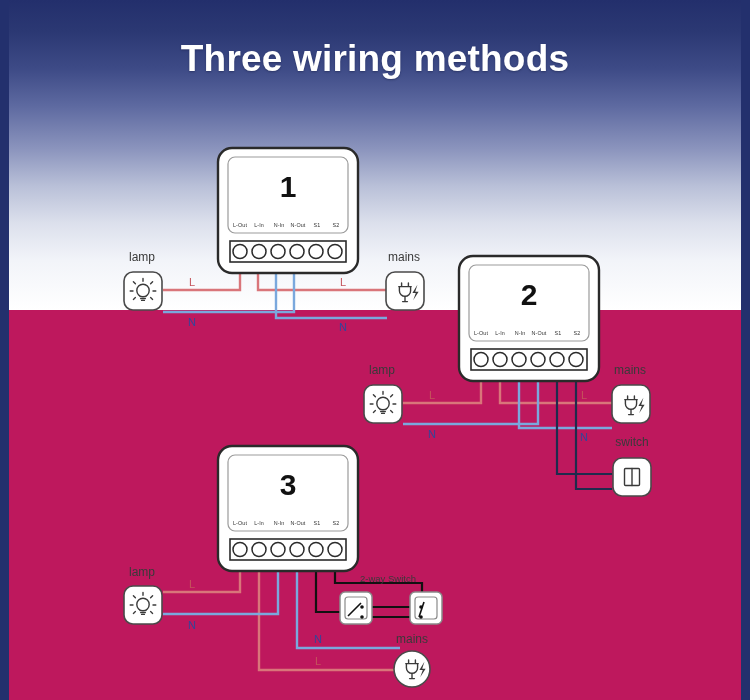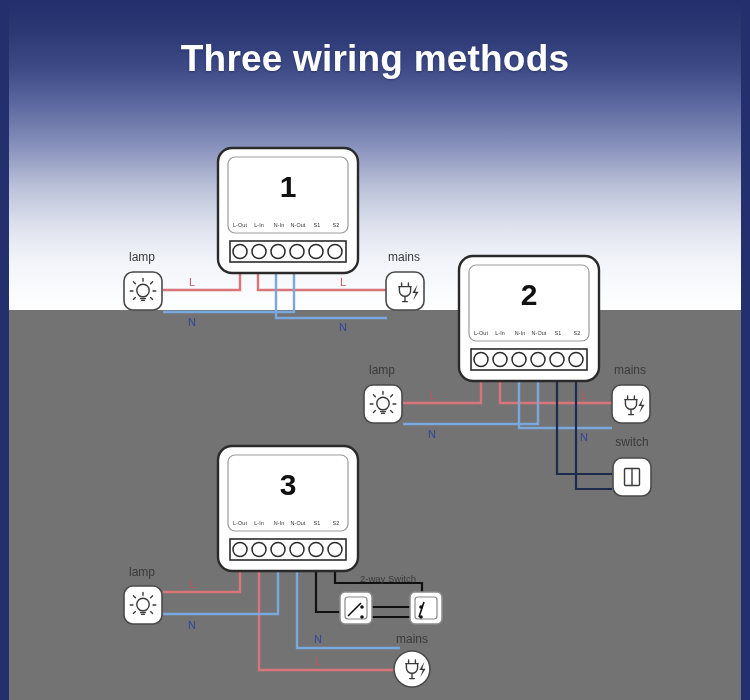--- a/index.html
+++ b/index.html
@@ -6,21 +6,21 @@
   html,body{margin:0;padding:0;}
   body{
     width:750px;height:700px;
     font-family:"Liberation Sans", sans-serif;
     background:#ffffff;
     overflow:hidden;
   }
   #stage{
     position:relative;
     width:750px;height:700px;
-    background:#737373;
+    background:#be185d;
     box-sizing:border-box;
   }
   
   .edge{
     position:absolute;top:0;bottom:0;width:9px;
     background:#23306d;
     z-index:30;
   }
   .edge.left{left:0;}
   .edge.right{right:0;}

